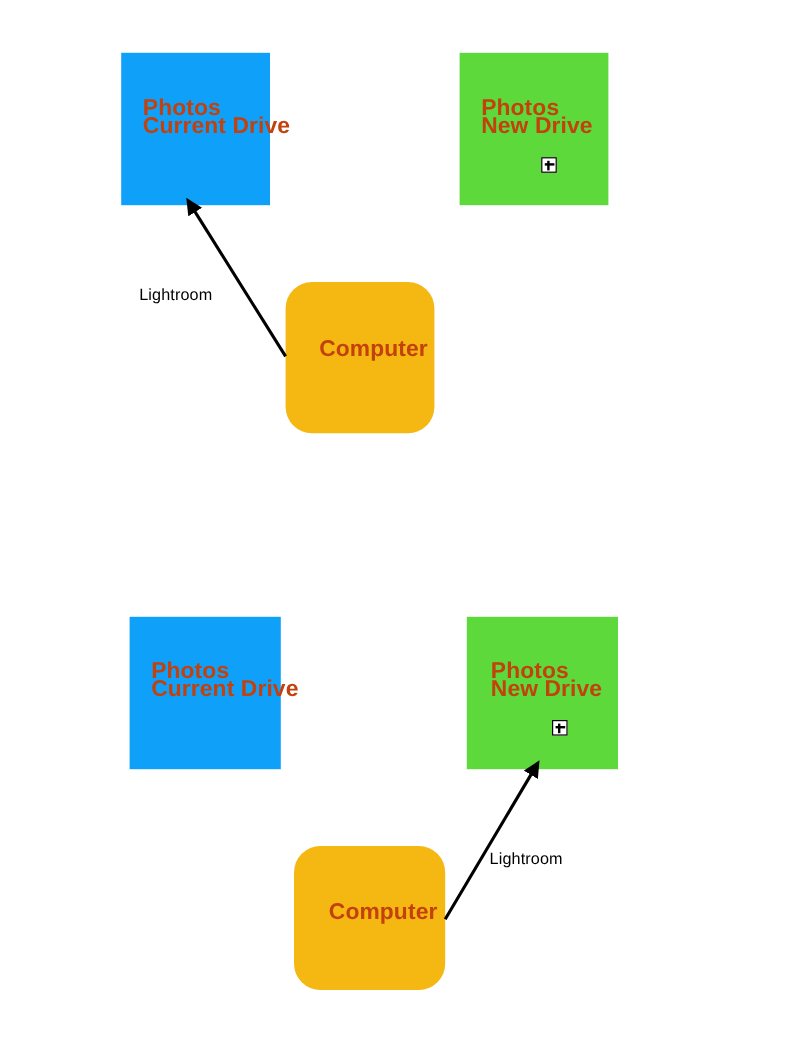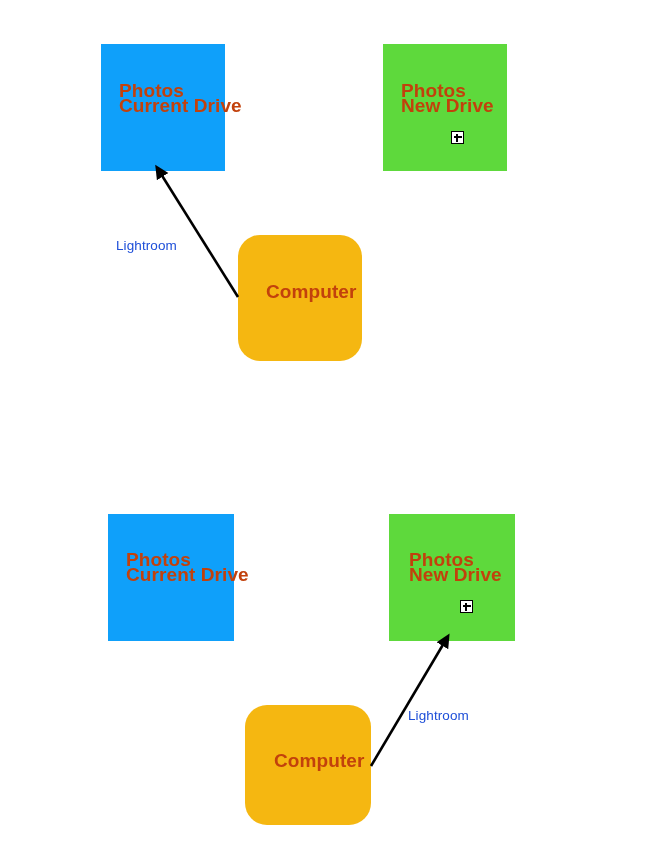--- a/index.html
+++ b/index.html
@@ -45,21 +45,21 @@
     color: #c2410c;
     white-space: pre;
     letter-spacing: 0.1px;
     font-weight: bold;
   }
 
   .edge-label {
     position: absolute;
     font-size: 13.5px;
     line-height: 16px;
-    color: #1d4ed8;
+    color: #000000;
     white-space: pre;
     letter-spacing: 0.1px;
   }
 
   
   .plus-box {
     position: absolute;
     width: 13px;
     height: 13px;
     box-sizing: border-box;

